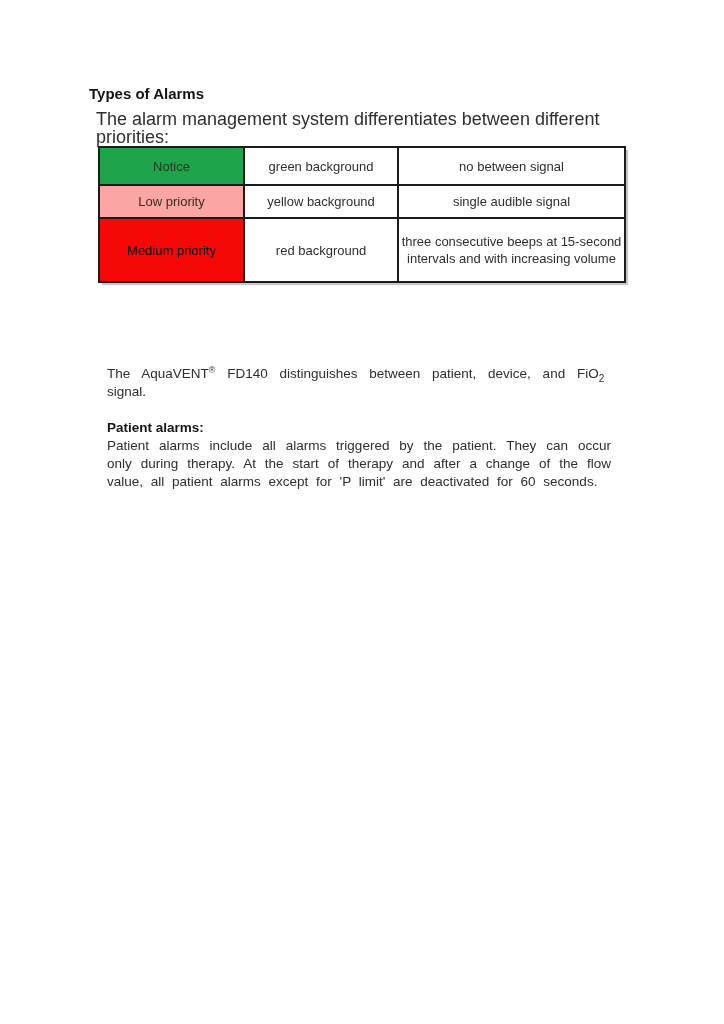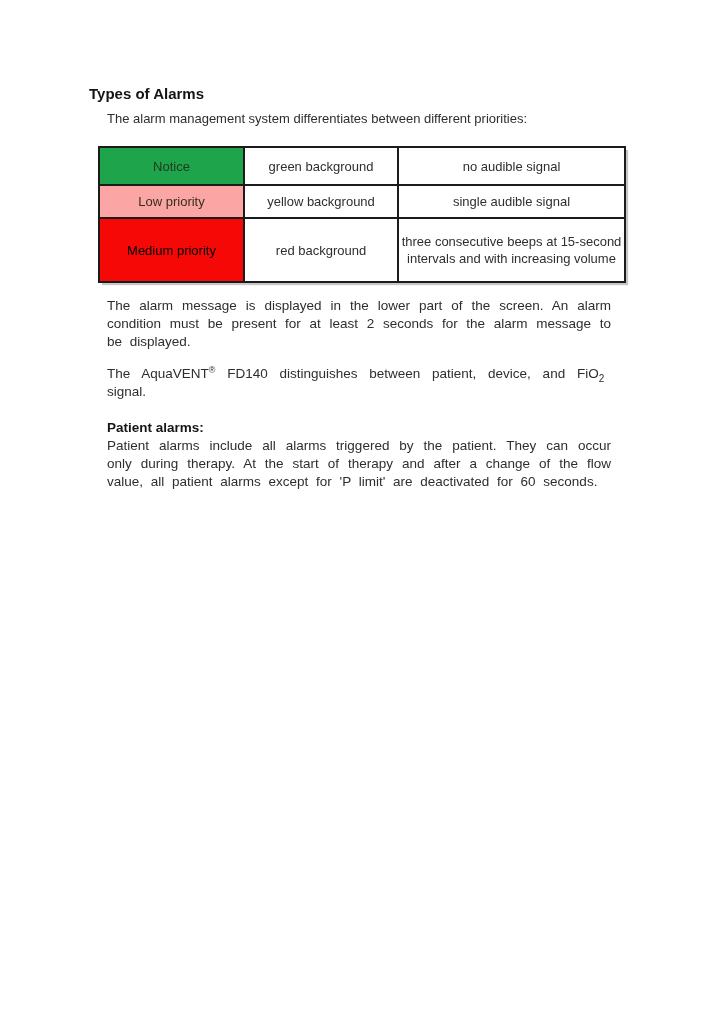--- a/index.html
+++ b/index.html
@@ -11,23 +11,23 @@
     color:#2f2f2f;
     overflow:hidden;
   }
   .heading{
     position:absolute;left:89px;top:84px;
     margin:0;
     font-size:15px;line-height:20px;font-weight:bold;
     color:#141414;
   }
   .intro{
-    position:absolute;left:107px;top:110px;
+    position:absolute;left:96px;top:110px;
     margin:0;
-    font-size:13px;line-height:18px;
+    font-size:18px;line-height:18px;
     color:#2e2e2e;
   }
   table.alarm-table{
     position:absolute;left:98px;top:146px;
     border-collapse:collapse;
     table-layout:fixed;
     width:526px;
     box-shadow:3px 3px 1px -1px rgba(130,130,130,0.45);
   }
   table.alarm-table td{
@@ -68,36 +68,35 @@
   <table class="alarm-table">
     <colgroup>
       <col style="width:145px">
       <col style="width:154px">
       <col style="width:227px">
     </colgroup>
     <tbody>
       <tr class="row-1">
         <td style="background-color: rgb(30, 164, 74); color: rgb(34, 57, 31);">Notice</td>
         <td>green background</td>
-        <td>no audible signal</td>
+        <td>no between signal</td>
       </tr>
       <tr class="row-2">
         <td style="background-color: #fca5a5; color: rgb(51, 48, 26);">Low priority</td>
         <td>yellow background</td>
         <td>single audible signal</td>
       </tr>
       <tr class="row-3">
         <td style="background-color: rgb(245, 8, 6); color: #000000;">Medium priority</td>
         <td>red background</td>
         <td>three consecutive beeps at 15-second intervals and with increasing volume</td>
       </tr>
     </tbody>
   </table>
 
-  <p class="para just p-alarm-message">The alarm message is displayed in the lower part of the screen. An alarm condition must be present for at least 2 seconds for the alarm message to be displayed.</p>
 
   <p class="para p-aquavent"><span class="stretch"><span>The AquaVENT</span><sup class="reg">®</sup><span> FD140 distinguishes between patient, device, and FiO</span><sub class="chem">2</sub></span><br><span>signal.</span></p>
 
   <p class="para p-patient-heading">Patient alarms:</p>
 
   <p class="para just p-patient-body">Patient alarms include all alarms triggered by the patient. They can occur only during therapy. At the start of therapy and after a change of the flow value, all patient alarms except for 'P limit' are deactivated for 60 seconds.</p>
 
 </div>
 
 </body></html>

